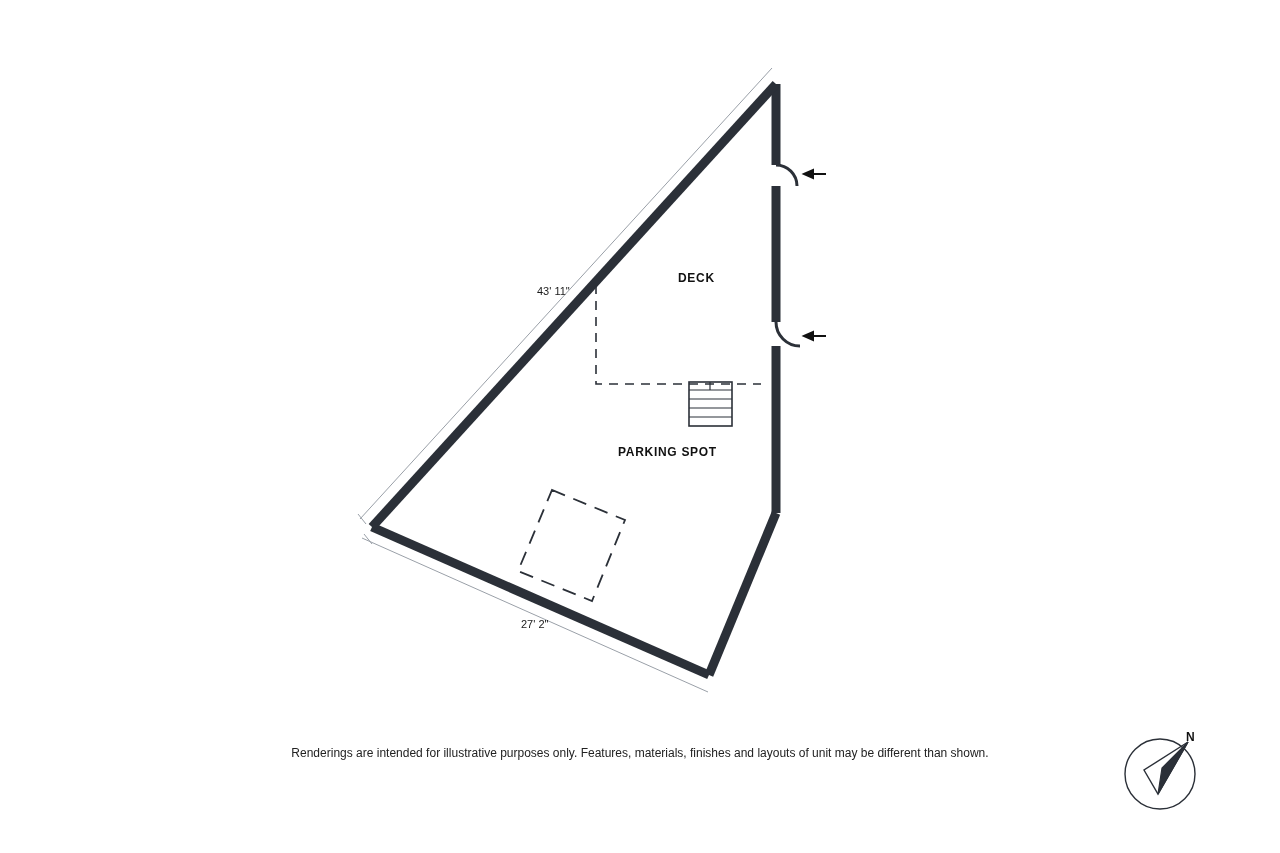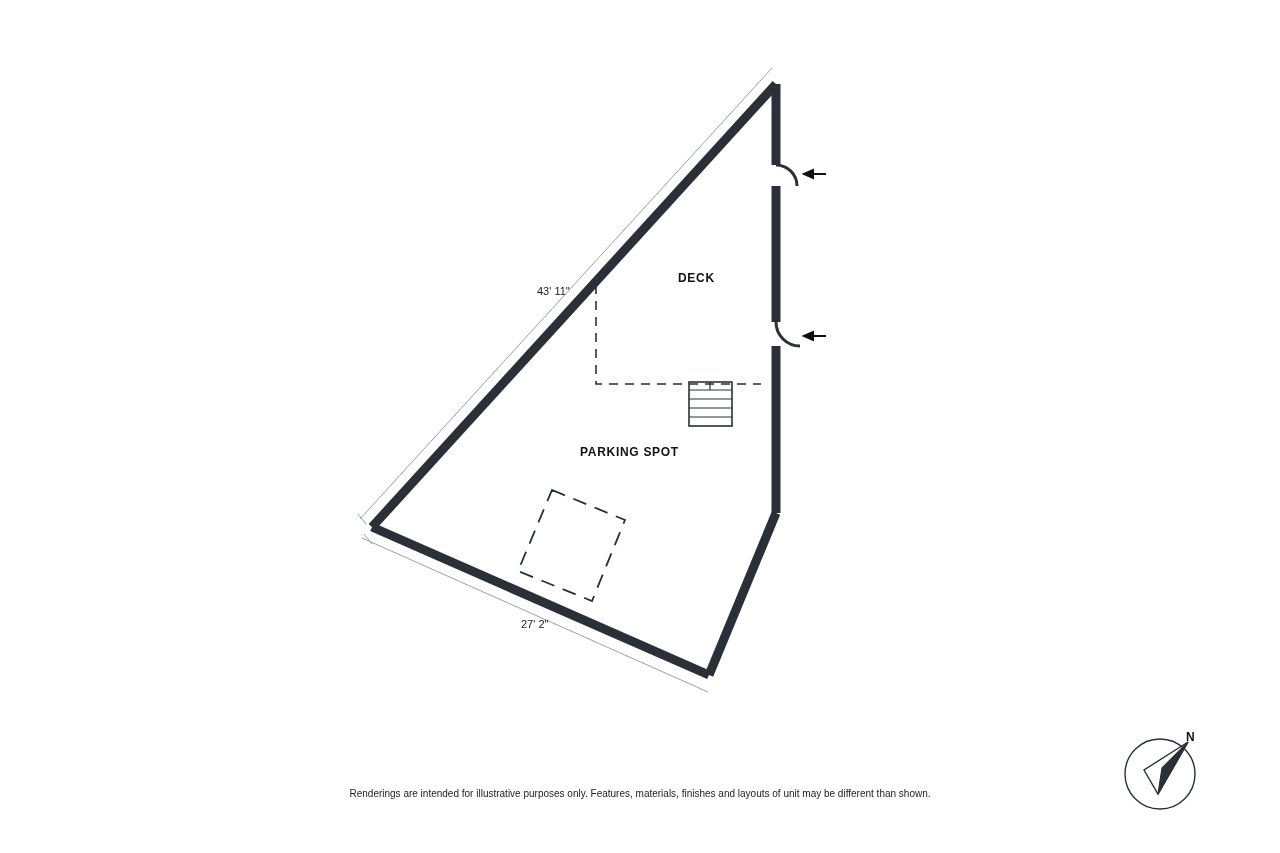--- a/index.html
+++ b/index.html
@@ -32,31 +32,31 @@
     white-space: nowrap;
   }
   .dim-label {
     position: absolute;
     font-family: "Liberation Sans", sans-serif;
     font-size: 11px;
     color: #1a1a1a;
     white-space: nowrap;
   }
   #label-deck { left: 678px; top: 271px; }
-  #label-parking { left: 580px; top: 445px; }
+  #label-parking { left: 618px; top: 445px; }
   #dim-left { left: 537px; top: 285px; }
   #dim-bottom { left: 521px; top: 618px; }
   #disclaimer {
     position: absolute;
     left: 150px;
-    top: 784px;
+    top: 744px;
     width: 980px;
     text-align: center;
     font-family: "Liberation Sans", sans-serif;
-    font-size: 10px;
+    font-size: 12px;
     line-height: 19.5px;
     color: #222222;
   }
   #disclaimer div { white-space: nowrap; }
   #compass {
     position: absolute;
     left: 1118px;
     top: 726px;
     width: 110px;
     height: 92px;

